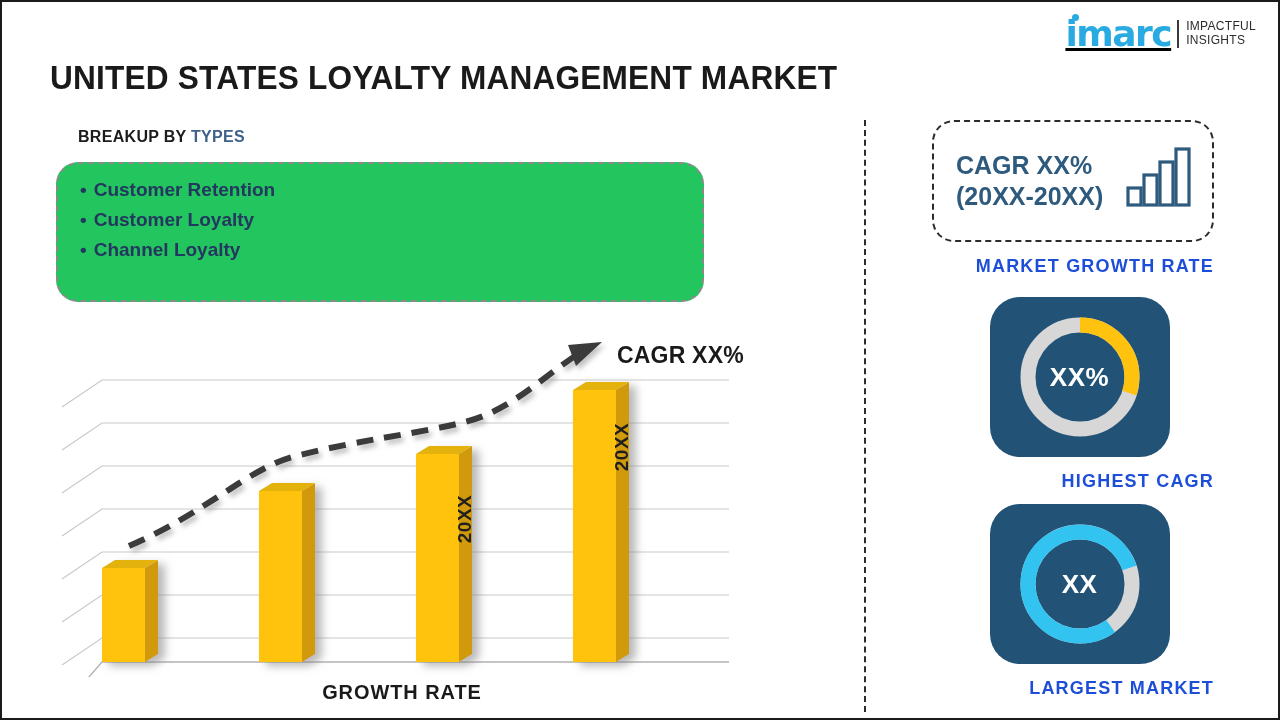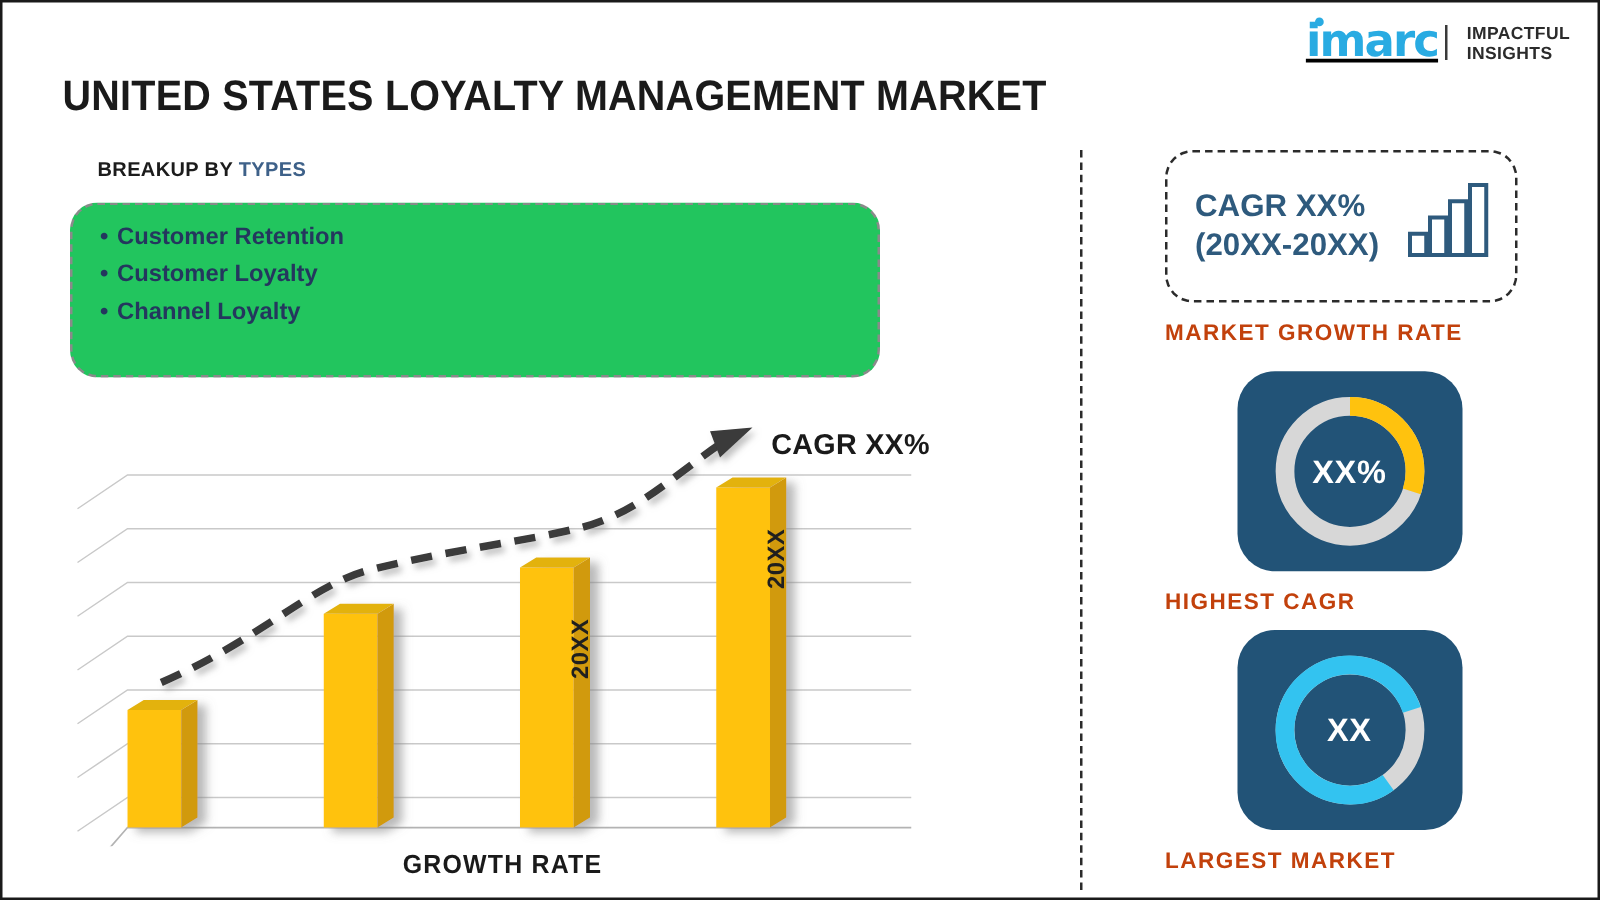--- a/index.html
+++ b/index.html
@@ -52,25 +52,24 @@
     background: #3a3a3a;
     margin: 0 7px 0 6px;
   }
   #logo-tag {
     display: flex;
     flex-direction: column;
     justify-content: center;
     line-height: 1.15;
   }
   #logo-tag span {
-    font-size: 14px;
-    font-weight: bold;
+    font-size: 12px;
+    font-weight: normal;
     color: #2b2b2b;
     letter-spacing: 0.3px;
-    margin-left: 8px;
   }
 
   
   #page-title {
     position: absolute;
     left: 48px;
     top: 56px;
     font-size: 34px;
     font-weight: bold;
     color: #1a1a1a;
@@ -200,24 +199,24 @@
     line-height: 1.25;
     white-space: nowrap;
   }
   #cagr-card-icon {
     position: absolute;
     right: 20px;
     bottom: 28px;
   }
 
   .panel-caption {
-    text-align: left;
+    text-align: right;
     font-size: 18px;
     font-weight: bold;
-    color: #c2410c;
+    color: #1d4ed8;
     letter-spacing: 1.2px;
     width: 282px;
   }
 
   .donut-card {
     width: 180px;
     height: 160px;
     margin: 0 auto;
     background: #225377;
     border-radius: 30px;

